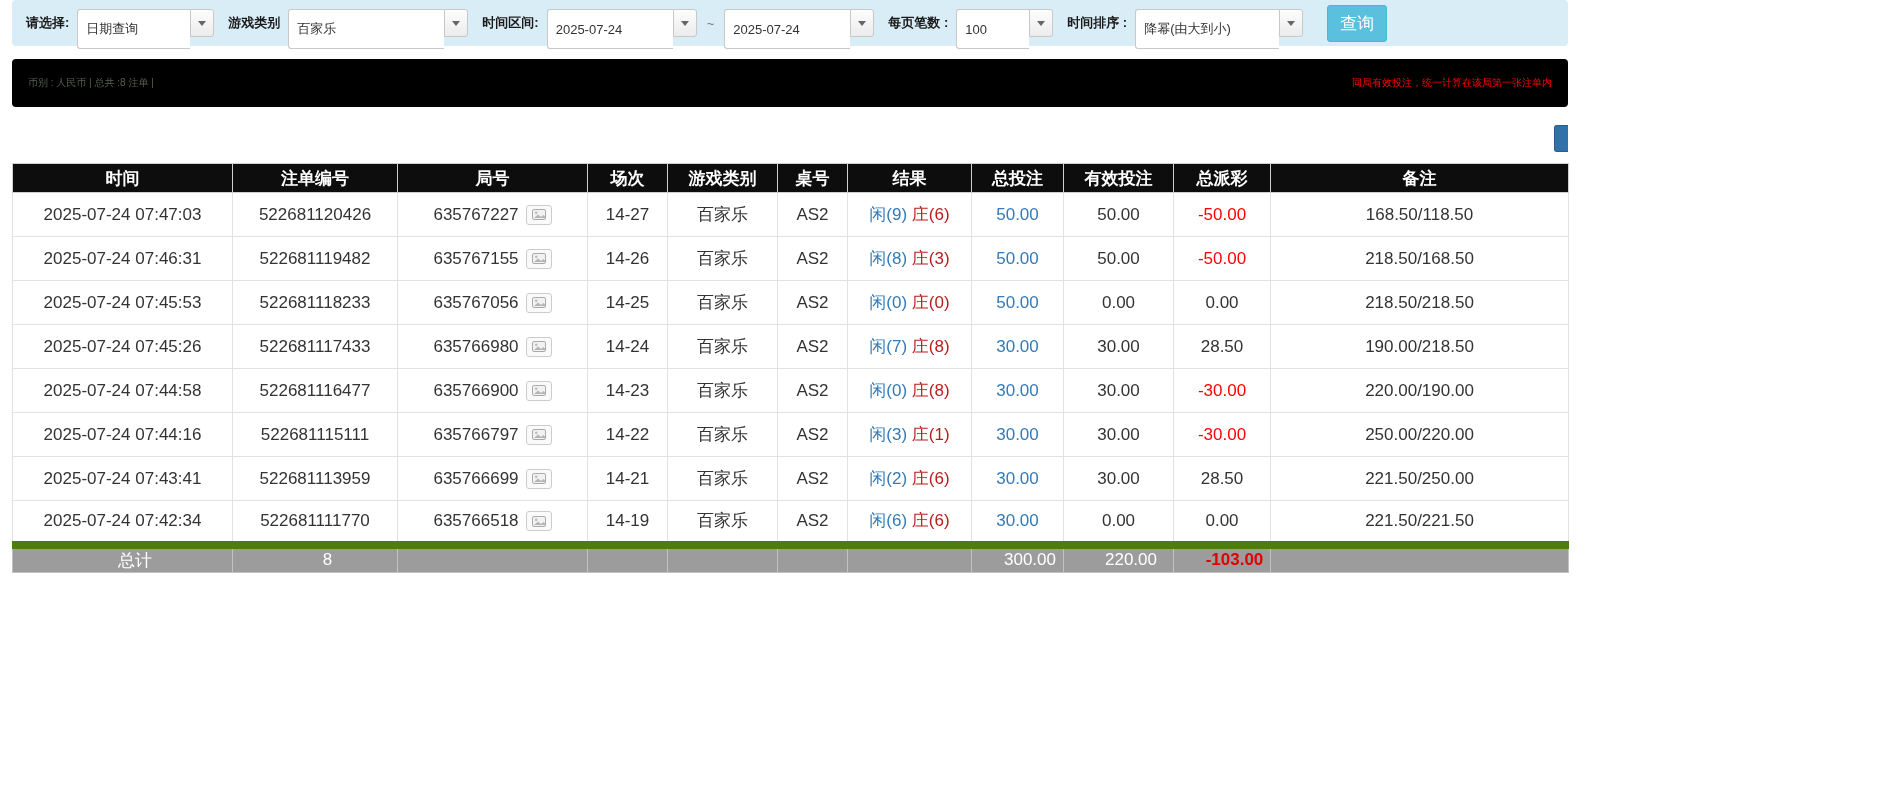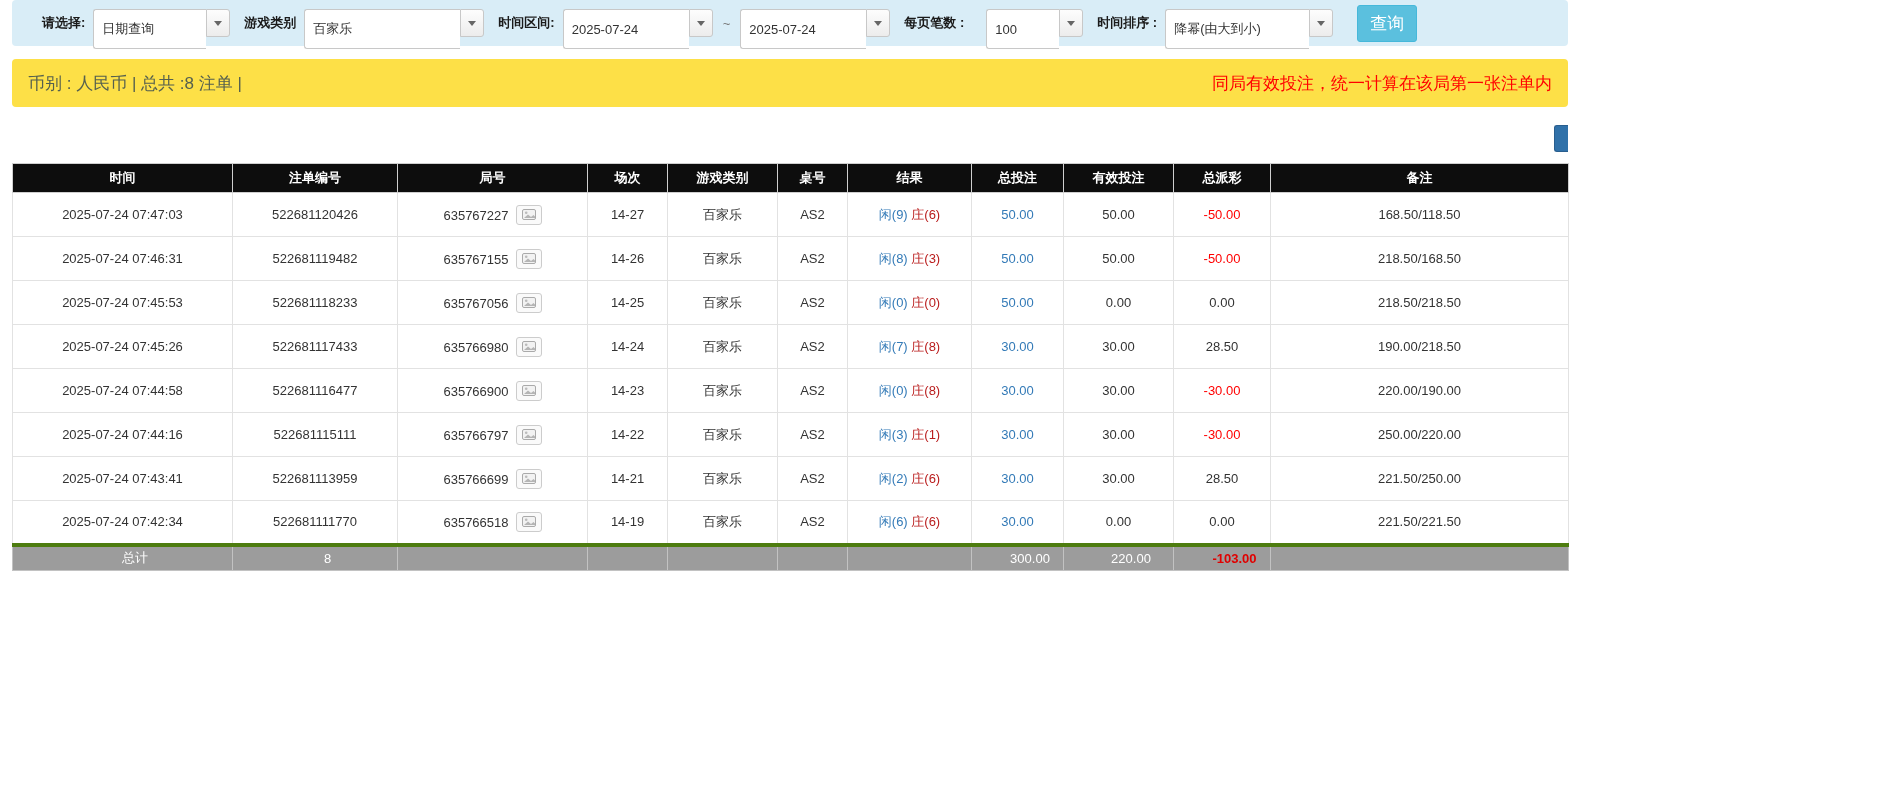--- a/index.html
+++ b/index.html
@@ -70,28 +70,28 @@
     font-size: 17px;
     padding: 6px 12px;
     border-radius: 3px;
     cursor: pointer;
     font-family: inherit;
   }
 
   
   .summary-bar {
     margin-top: 13px;
-    background: #fde047;
+    background: #000000;
     border-radius: 4px;
     height: 48px;
     display: flex;
     align-items: center;
     justify-content: space-between;
     padding: 0 16px 0 16px;
-    font-size: 17px;
+    font-size: 10px;
   }
   .summary-left { color: #55604f; }
   .summary-right { color: #ff0000; }
 
   
   .table-actions { position: relative; height: 56px; }
   .clipped-btn {
     position: absolute;
     right: 0; top: 18px;
     width: 14px; height: 27px;
@@ -100,21 +100,21 @@
     border-right: none;
     border-radius: 3px 0 0 3px;
     cursor: pointer;
   }
 
   
   table.records {
     border-collapse: collapse;
     width: 1556px;
     table-layout: fixed;
-    font-size: 13px;
+    font-size: 17px;
   }
   .records th {
     background: #0d0d0d;
     color: #fff;
     font-weight: bold;
     height: 29px;
     border: 1px solid #cfcfcf;
     text-align: center;
   }
   .records td {
@@ -157,30 +157,30 @@
   .round-text { vertical-align: middle; }
 
   tr.total-row td {
     background: #9c9c9c;
     color: #fff;
     height: 26px;
     border-color: #c2c2c2;
     font-weight: normal;
   }
   tr.total-row td.neg { color: #e00000; font-weight: bold; }
-  tr.grand-total-row td { border-top: 4px solid #4d7c0f; padding-left: 25px; }
+  tr.grand-total-row td { border-top: 8px solid #4d7c0f; padding-left: 25px; }
 </style>
 </head>
 <body>
 
 <div class="page">
 
 
   <div class="filter-bar">
-    <span class="filter-label" style="margin-left:16px">请选择:</span>
+    <span class="filter-label" style="margin-left:0">请选择:</span>
     <span class="combobox">
       <input style="width: 113px;" value="日期查询">
       <span class="dd-btn">
           <span class="caret"></span>
         </span>
     </span>
 
     <span class="filter-label">游戏类别</span>
     <span class="combobox">
       <input style="width: 156px;" value="百家乐">
@@ -199,21 +199,21 @@
     <span class="tilde">~</span>
     <span class="combobox">
       <input style="width: 126px;" value="2025-07-24">
       <span class="dd-btn">
           <span class="caret"></span>
         </span>
     </span>
 
     <span class="filter-label">每页笔数 :</span>
     <span class="combobox">
-      <input style="width: 73px; margin-left: 14px;" value="100">
+      <input style="width: 73px;" value="100">
       <span class="dd-btn">
           <span class="caret"></span>
         </span>
     </span>
 
     <span class="filter-label">时间排序 :</span>
     <span class="combobox">
       <input style="width: 144px;" value="降幂(由大到小)">
       <span class="dd-btn">
           <span class="caret"></span>

